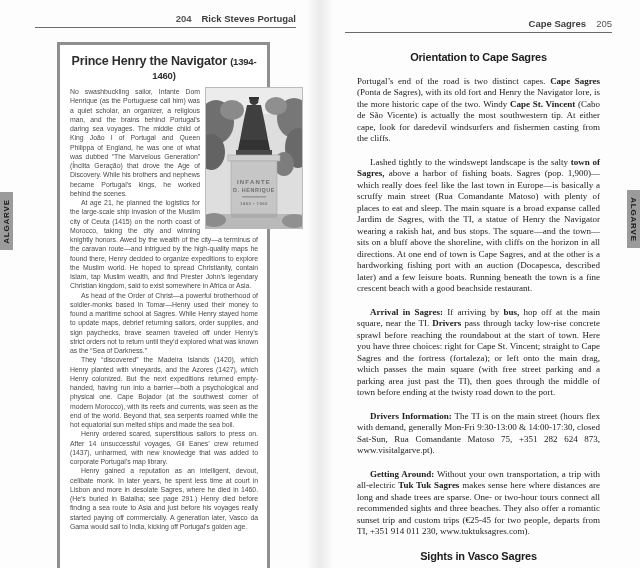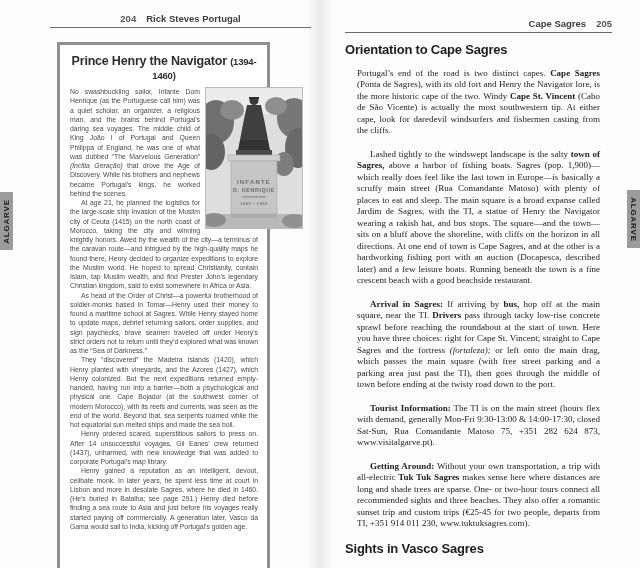--- a/index.html
+++ b/index.html
@@ -11,24 +11,24 @@
   #gutter{
     position:absolute;left:306px;top:0;width:28px;height:568px;
     background:linear-gradient(to right,rgba(0,0,0,0) 0%,rgba(0,0,0,0.07) 50%,rgba(0,0,0,0) 100%);
     pointer-events:none;
   }
   
   .runhead{
     position:absolute;font-size:9.5px;font-weight:bold;letter-spacing:0;
     padding-bottom:3px;border-bottom:1.4px solid #6a6a6a;color:#3d3d3d;
   }
-  #head-left{left:50px;top:13px;width:261px;text-align:center;}
+  #head-left{left:35px;top:13px;width:261px;text-align:right;}
   #head-right{left:345px;top:18px;width:267px;text-align:right;}
   .pagenum{font-weight:bold;color:#555;}
-  #head-right .pagenum{font-weight:bold;color:#555;}
+  #head-right .pagenum{font-weight:normal;color:#555;}
   .runhead .sep{display:inline-block;width:10px;}
   
   .side-tab{
     position:absolute;width:13px;height:58px;background:#9b9b9b;
     display:flex;align-items:center;justify-content:center;
   }
   #tab-left{left:0;top:192px;}
   #tab-right{right:0;top:190px;}
   .side-tab span{
     font-size:8px;font-weight:bold;color:#1c1c1c;letter-spacing:0.8px;
@@ -60,28 +60,28 @@
     box-shadow:0 0 0 1px #bbb;
   }
   #statue-photo svg{display:block;width:100%;height:100%;}
   
   #right-body{
     position:absolute;left:345px;top:44px;width:267px;
     font-family:"Liberation Serif",serif;font-size:9px;line-height:11.5px;
     color:#222;text-align:justify;
   }
   #right-body h2{
-    font-family:"Liberation Sans",sans-serif;font-size:13px;color:#1d1d1d;
-    margin:0 0 6px 0;letter-spacing:-0.2px;
+    font-family:"Liberation Sans",sans-serif;font-size:11px;color:#1d1d1d;
+    text-align:center;margin:8px 0 6px 0;letter-spacing:-0.2px;
   }
   #right-body h2.second{margin-top:13px;}
   #right-body p{margin:12px;}
   #right-body p.indent{text-indent:13px;}
   .b{font-weight:bold;}
-  .i{font-style:italic;}
+  .i{}
 </style>
 </head>
 <body>
 
 <div id="spread">
 
   <div id="gutter"></div>
 
   <div id="head-left" class="runhead">
     <span class="pagenum">204</span><span class="sep"></span><span>Rick Steves Portugal</span>
@@ -146,19 +146,19 @@
         </div>
     </div>
   </div>
 
   <div id="right-body">
     <h2>Orientation to Cape Sagres</h2>
     <div>
         <p class="para"><span>Portugal’s end of the road is two distinct capes. </span><span class="b">Cape Sagres</span><span> (Ponta de Sagres), with its old fort and Henry the Navigator lore, is the more historic cape of the two. Windy </span><span class="b">Cape St. Vincent</span><span> (Cabo de São Vicente) is actually the most southwestern tip. At either cape, look for daredevil windsurfers and fishermen casting from the cliffs.</span></p>
         <p class="para indent"><span>Lashed tightly to the windswept landscape is the salty </span><span class="b">town of Sagres,</span><span> above a harbor of fishing boats. Sagres (pop. 1,900)—which really does feel like the last town in Europe—is basically a scruffy main street (Rua Comandante Matoso) with plenty of places to eat and sleep. The main square is a broad expanse called Jardim de Sagres, with the TI, a statue of Henry the Navigator wearing a rakish hat, and bus stops. The square—and the town—sits on a bluff above the shoreline, with cliffs on the horizon in all directions. At one end of town is Cape Sagres, and at the other is a hardworking fishing port with an auction (Docapesca, described later) and a few leisure boats. Running beneath the town is a fine crescent beach with a good beachside restaurant.</span></p>
         <p class="para indent"><span class="b">Arrival in Sagres:</span><span> If arriving by </span><span class="b">bus,</span><span> hop off at the main square, near the TI. </span><span class="b">Drivers</span><span> pass through tacky low-rise concrete sprawl before reaching the roundabout at the start of town. Here you have three choices: right for Cape St. Vincent; straight to Cape Sagres and the fortress </span><span class="i">(fortaleza);</span><span> or left onto the main drag, which passes the main square (with free street parking and a parking area just past the TI), then goes through the middle of town before ending at the twisty road down to the port.</span></p>
-        <p class="para indent"><span class="b">Tourist Information:</span><span> The TI is on the main street (hours flex with demand, generally Mon-Fri 9:30-13:00 &amp; 14:00-17:30, closed Sat-Sun, Rua Comandante Matoso 75, +351 282 624 873, www.visitalgarve.pt).</span></p>
+        <p class="para indent"><span class="b">Drivers Information:</span><span> The TI is on the main street (hours flex with demand, generally Mon-Fri 9:30-13:00 &amp; 14:00-17:30, closed Sat-Sun, Rua Comandante Matoso 75, +351 282 624 873, www.visitalgarve.pt).</span></p>
         <p class="para indent"><span class="b">Getting Around:</span><span> Without your own transportation, a trip with all-electric </span><span class="b">Tuk Tuk Sagres</span><span> makes sense here where distances are long and shade trees are sparse. One- or two-hour tours connect all recommended sights and three beaches. They also offer a romantic sunset trip and custom trips (€25-45 for two people, departs from TI, +351 914 011 230, www.tuktuksagres.com).</span></p>
       </div>
     <h2 class="second">Sights in Vasco Sagres</h2>
   </div>
 
 </div>
 
 </body></html>

